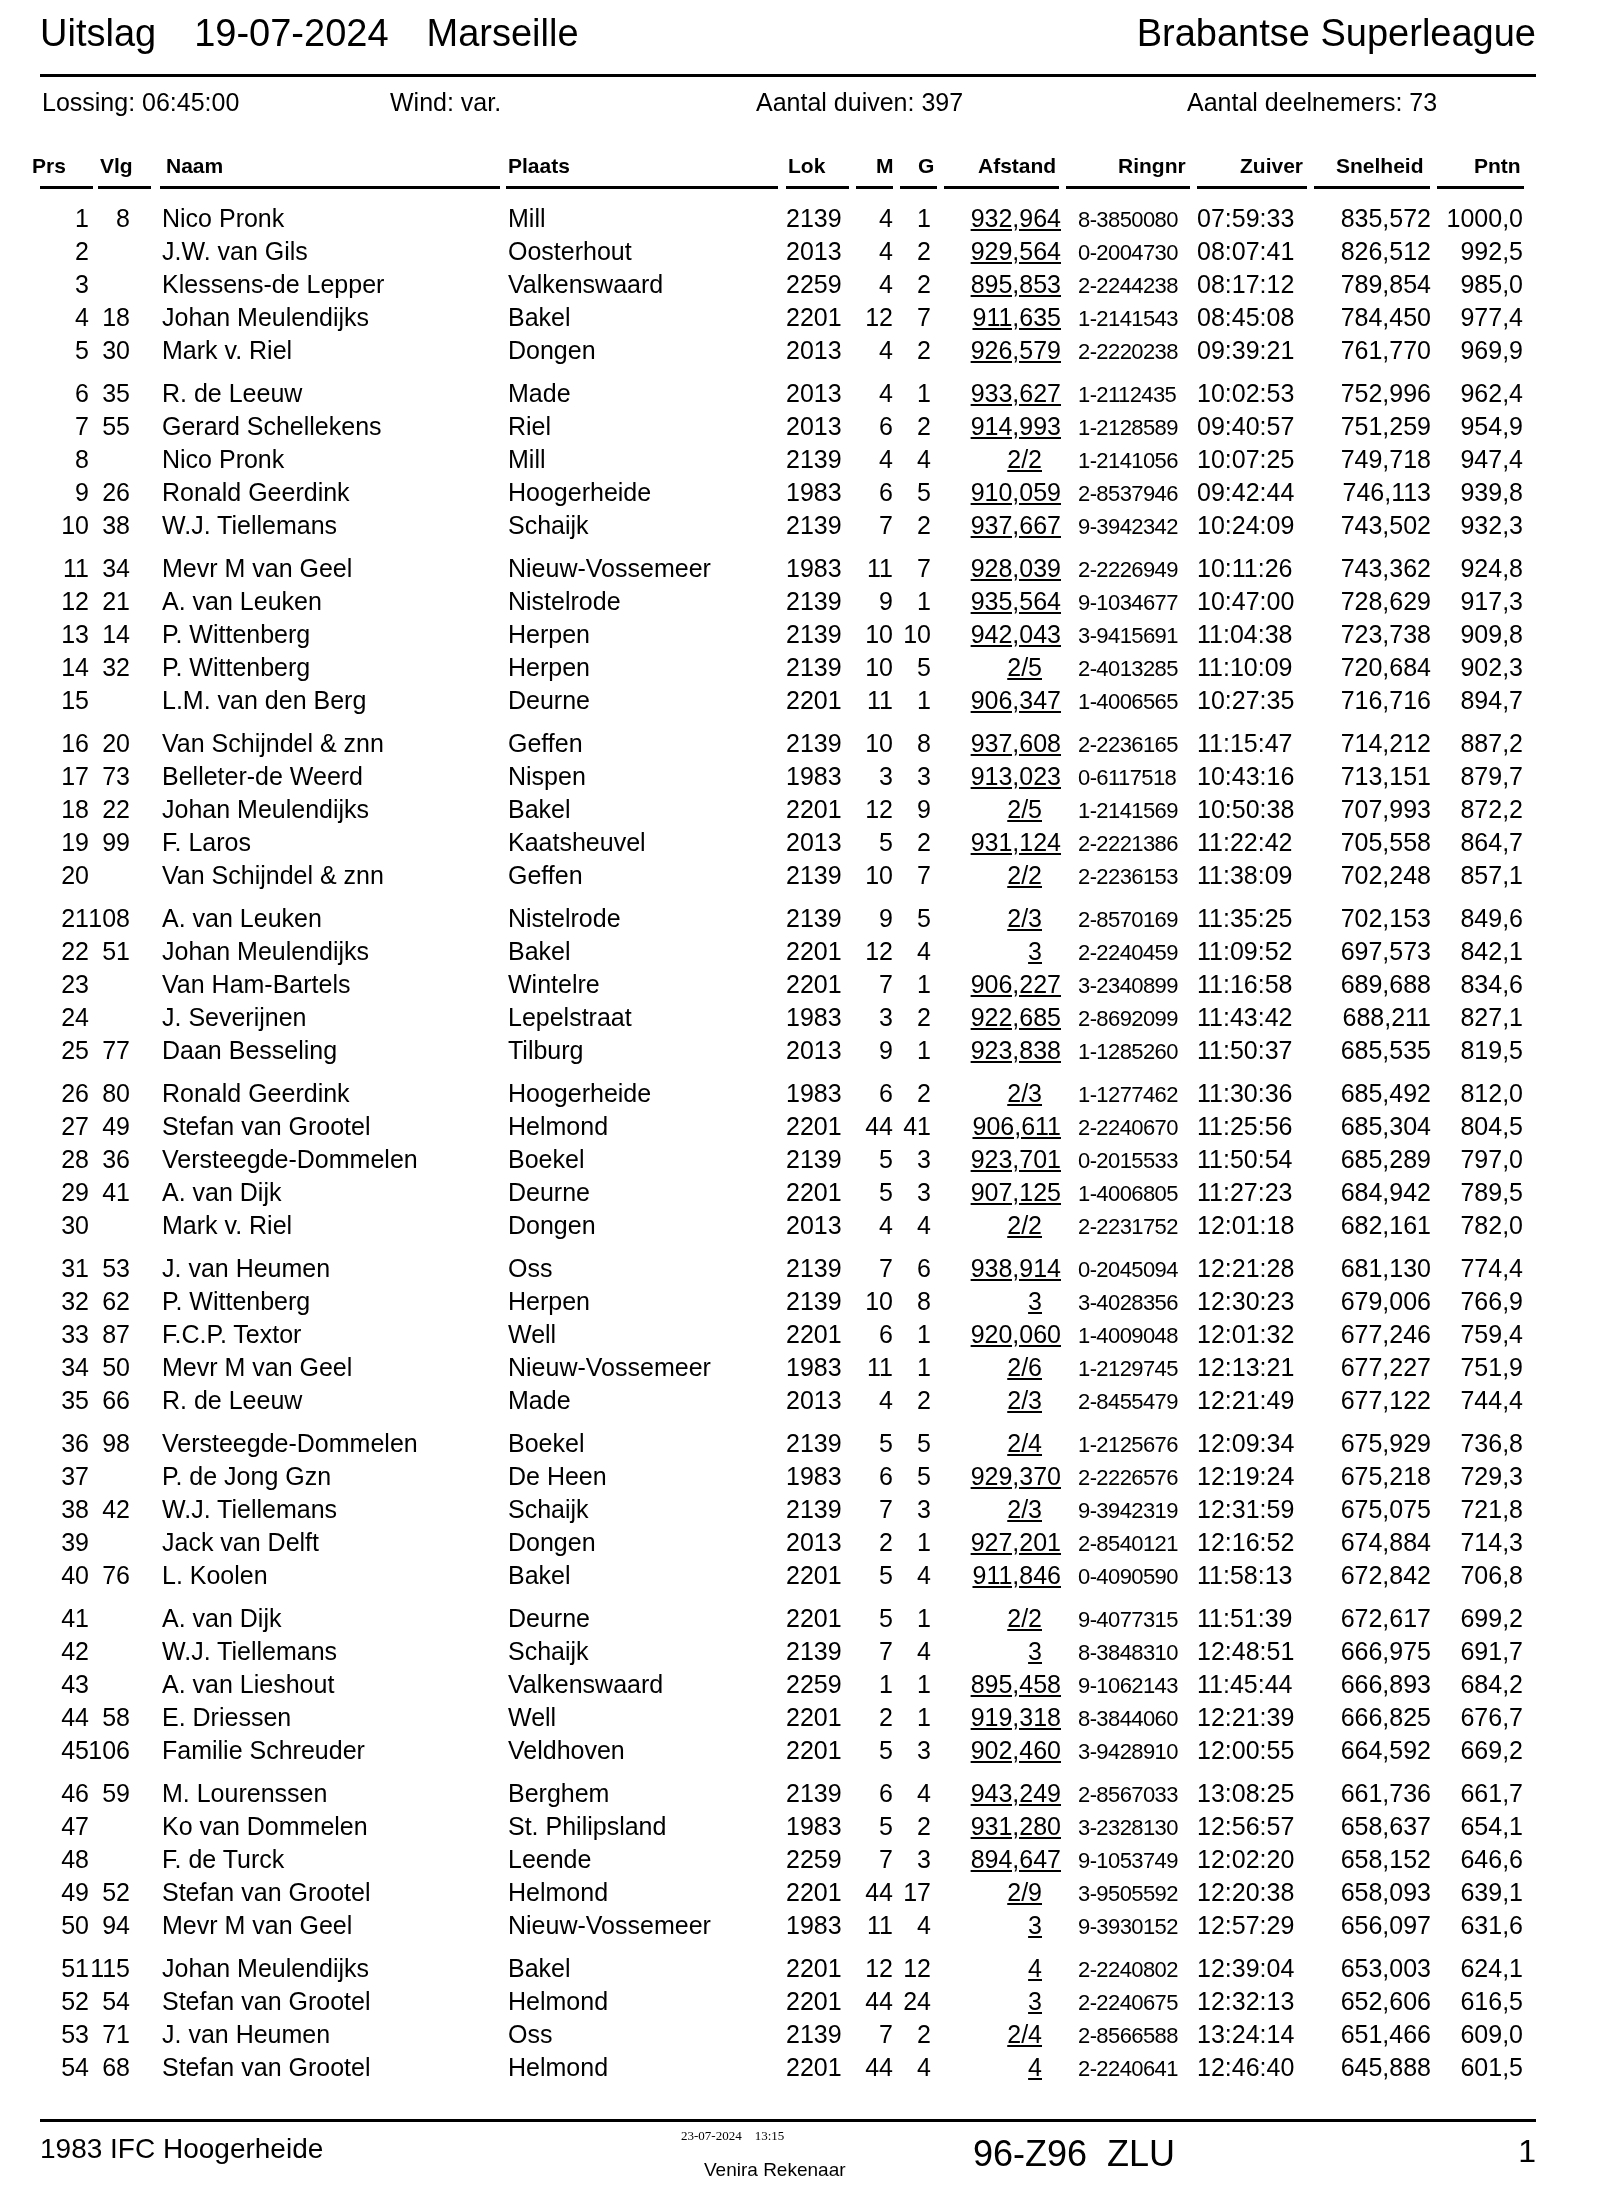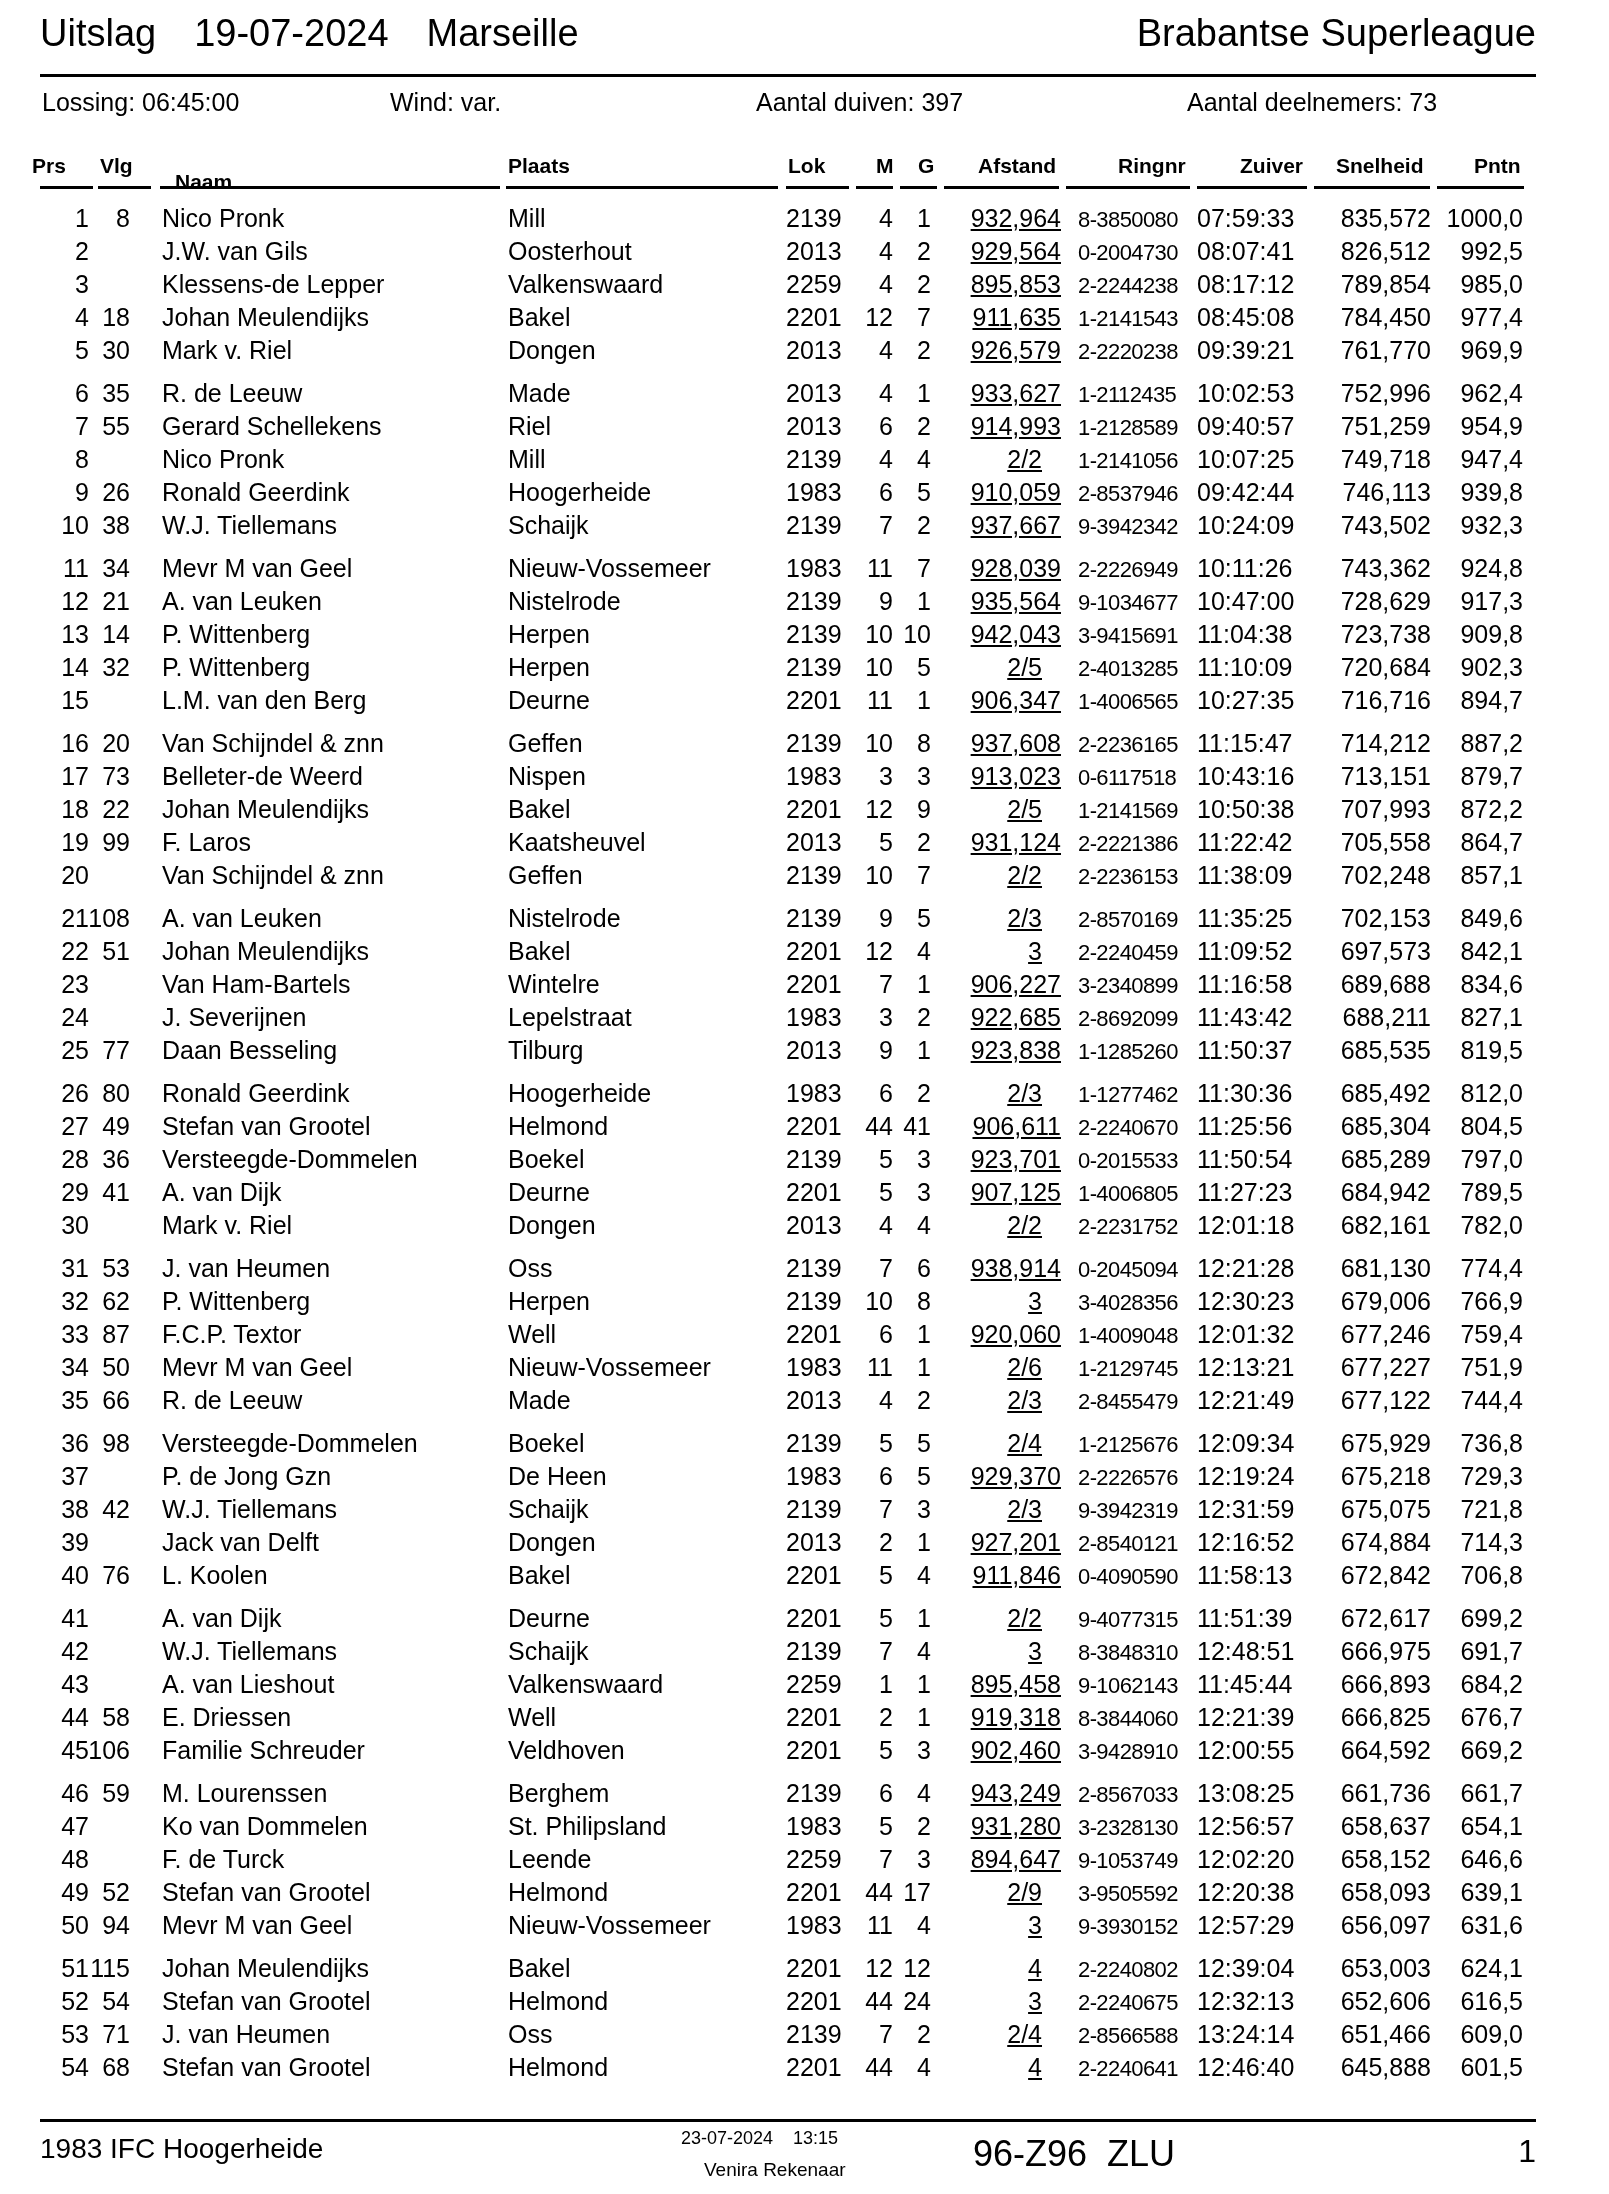--- a/index.html
+++ b/index.html
@@ -25,42 +25,42 @@
   .c-m { right:716px; text-align:right; }
   .c-g { right:678px; text-align:right; }
   .c-afst { right:548px; text-align:right;text-decoration:underline; }
   .c-afst.short { right:567px; }
   .c-ring { left:1078px; font-size:22px; top:5px !important; letter-spacing:-0.6px; }
   .c-zuiver { left:1197px; }
   .c-snel { right:178px; text-align:right; }
   .c-pntn { right:86px; text-align:right; }
   .rule-bot { position:absolute; left:40px; width:1496px; top:2119px; height:3px; background:#000; }
   #foot-club { left:40px; top:2133px; font-size:28px; }
-  #foot-date { left:681px; top:2128px; font-size:18px; }
+  #foot-date { left:681px; top:2128px; font-size:13px;font-family:Liberation Serif, serif; }
   #foot-prog { left:704px; top:2159px; font-size:19px; }
   #foot-code { left:973px; top:2133px; font-size:36px; }
   #foot-page { right:73px; top:2133px; font-size:32px; }
 </style>
 </head>
 <body>
 
 <div class="abs" id="title-left">
   <span>Uitslag</span><span>19-07-2024</span><span>Marseille</span>
 </div>
 <div class="abs" id="title-right">Brabantse Superleague</div>
 <div class="rule-top"></div>
 
 <div class="abs info" style="left:42px;">Lossing:  06:45:00</div>
 <div class="abs info" style="left:390px;">Wind:  var.</div>
 <div class="abs info" style="left:756px;">Aantal duiven: 397</div>
 <div class="abs info" style="left:1187px;">Aantal deelnemers: 73</div>
 
 <div class="abs hdr" style="left:32px;text-align:right;">Prs</div>
 <div class="abs hdr" style="left:100px;">Vlg</div>
-<div class="abs hdr" style="left:175px;margin-top:16px;">Naam</div>
+<div class="abs hdr" style="left:166px;">Naam</div>
 <div class="abs hdr" style="left:508px;">Plaats</div>
 <div class="abs hdr" style="left:788px;">Lok</div>
 <div class="abs hdr" style="left:876px;">M</div>
 <div class="abs hdr" style="left:918px;">G</div>
 <div class="abs hdr" style="left:978px;">Afstand</div>
 <div class="abs hdr" style="left:1118px;">Ringnr</div>
 <div class="abs hdr" style="left:1240px;">Zuiver</div>
 <div class="abs hdr" style="left:1336px;">Snelheid</div>
 <div class="abs hdr" style="left:1474px;">Pntn</div>
 

